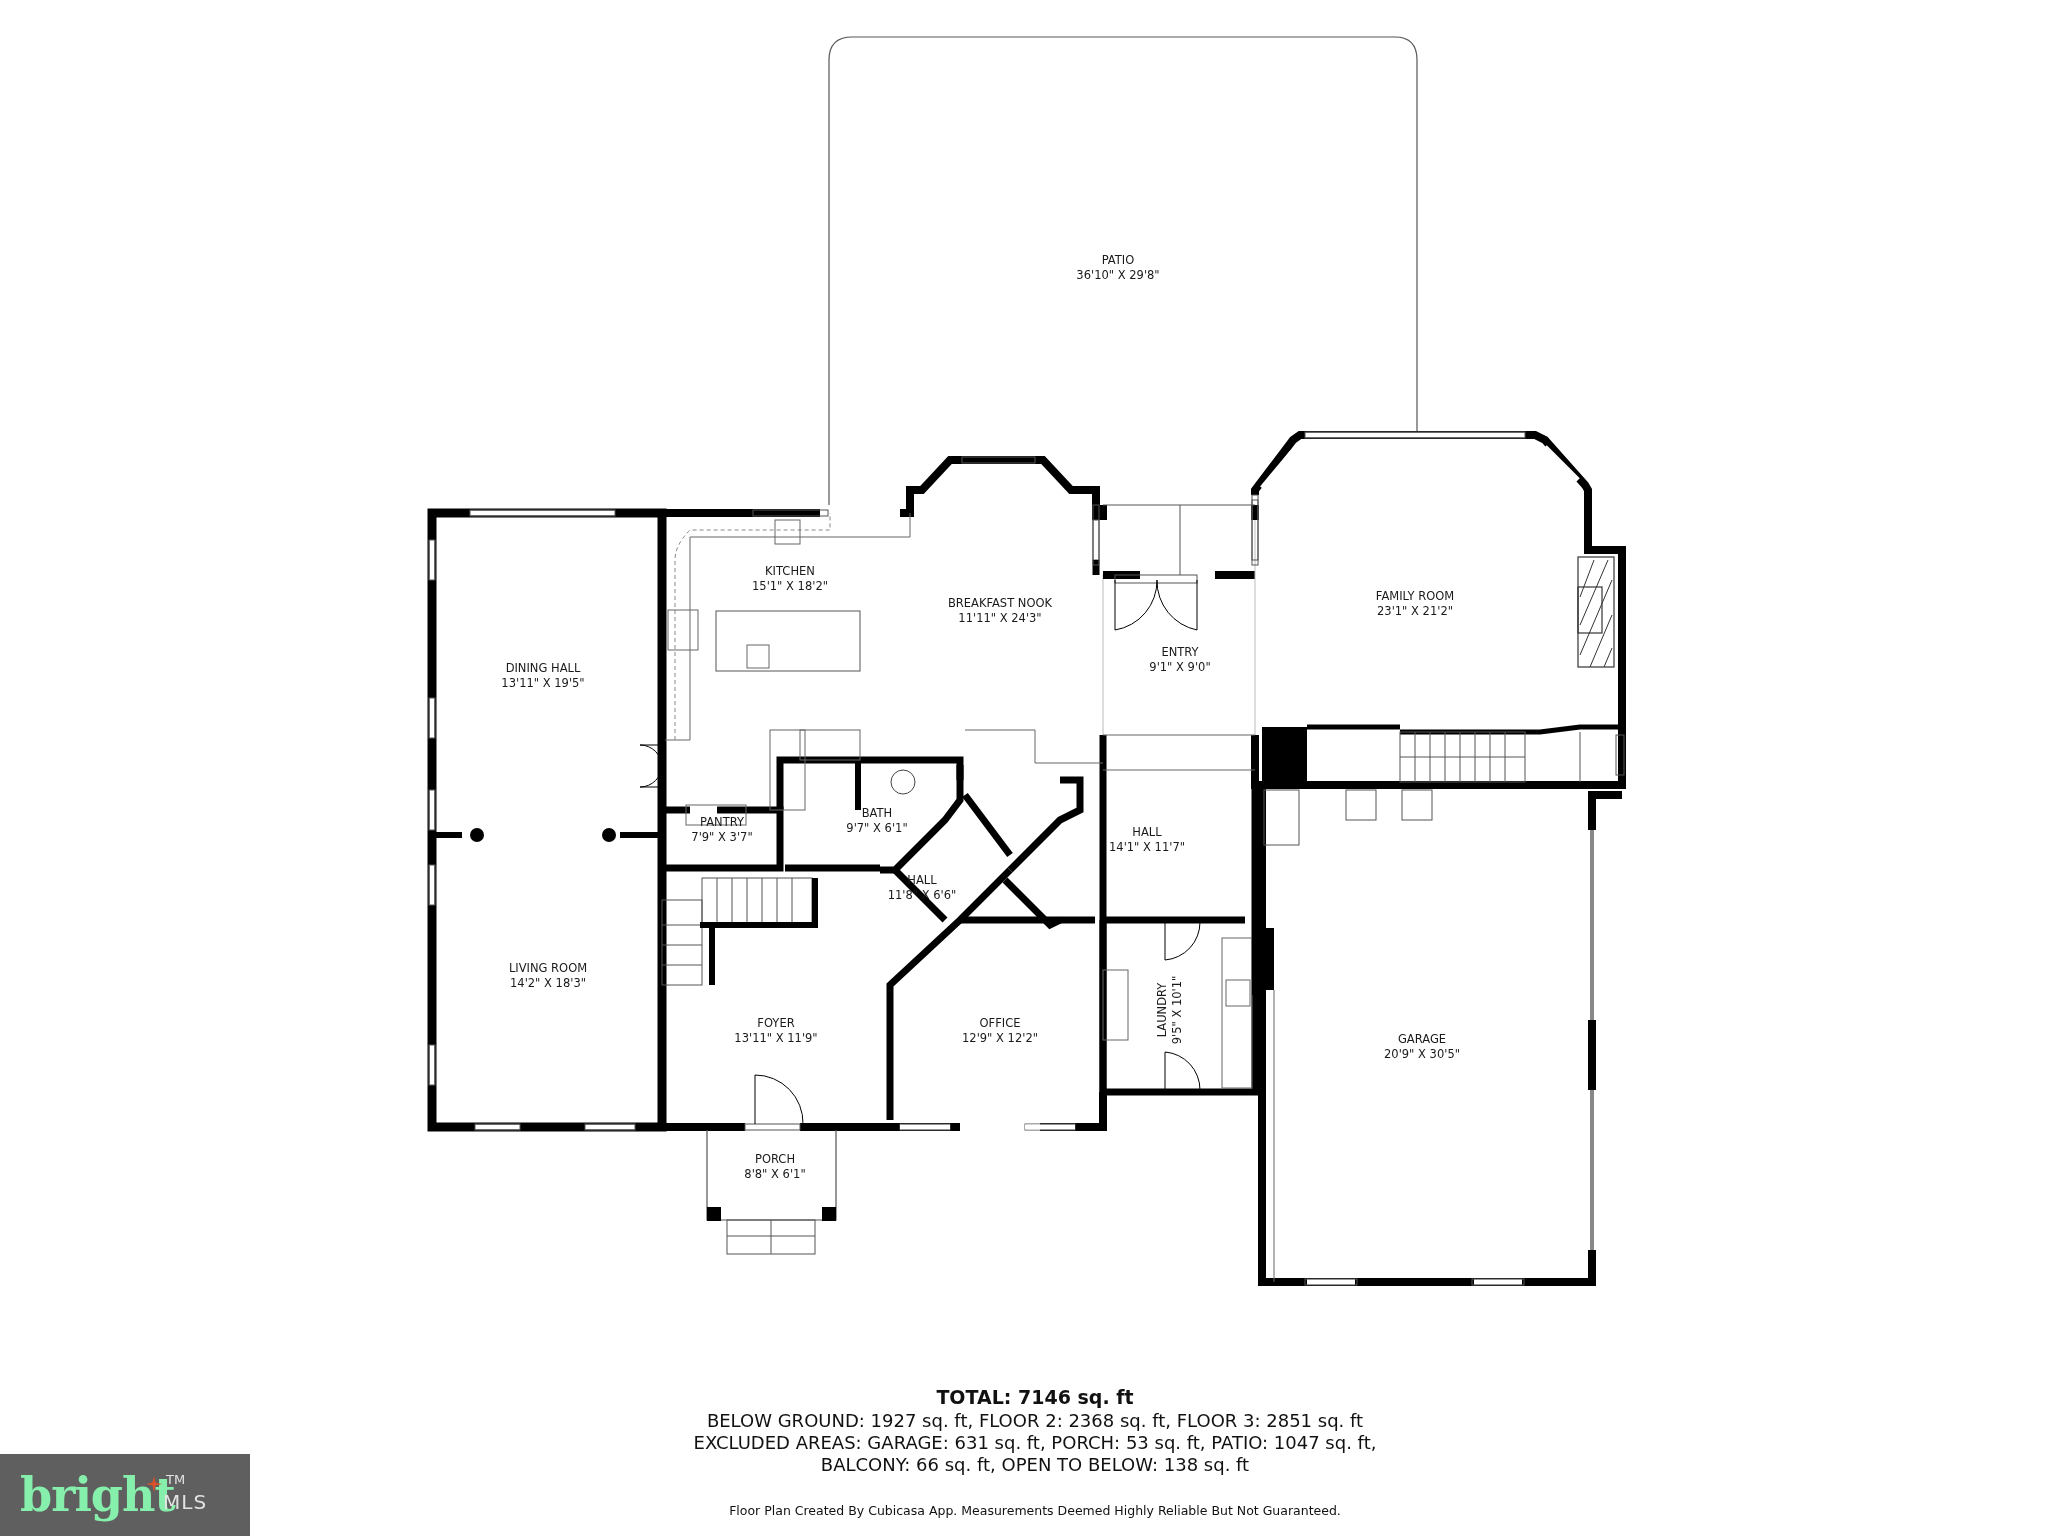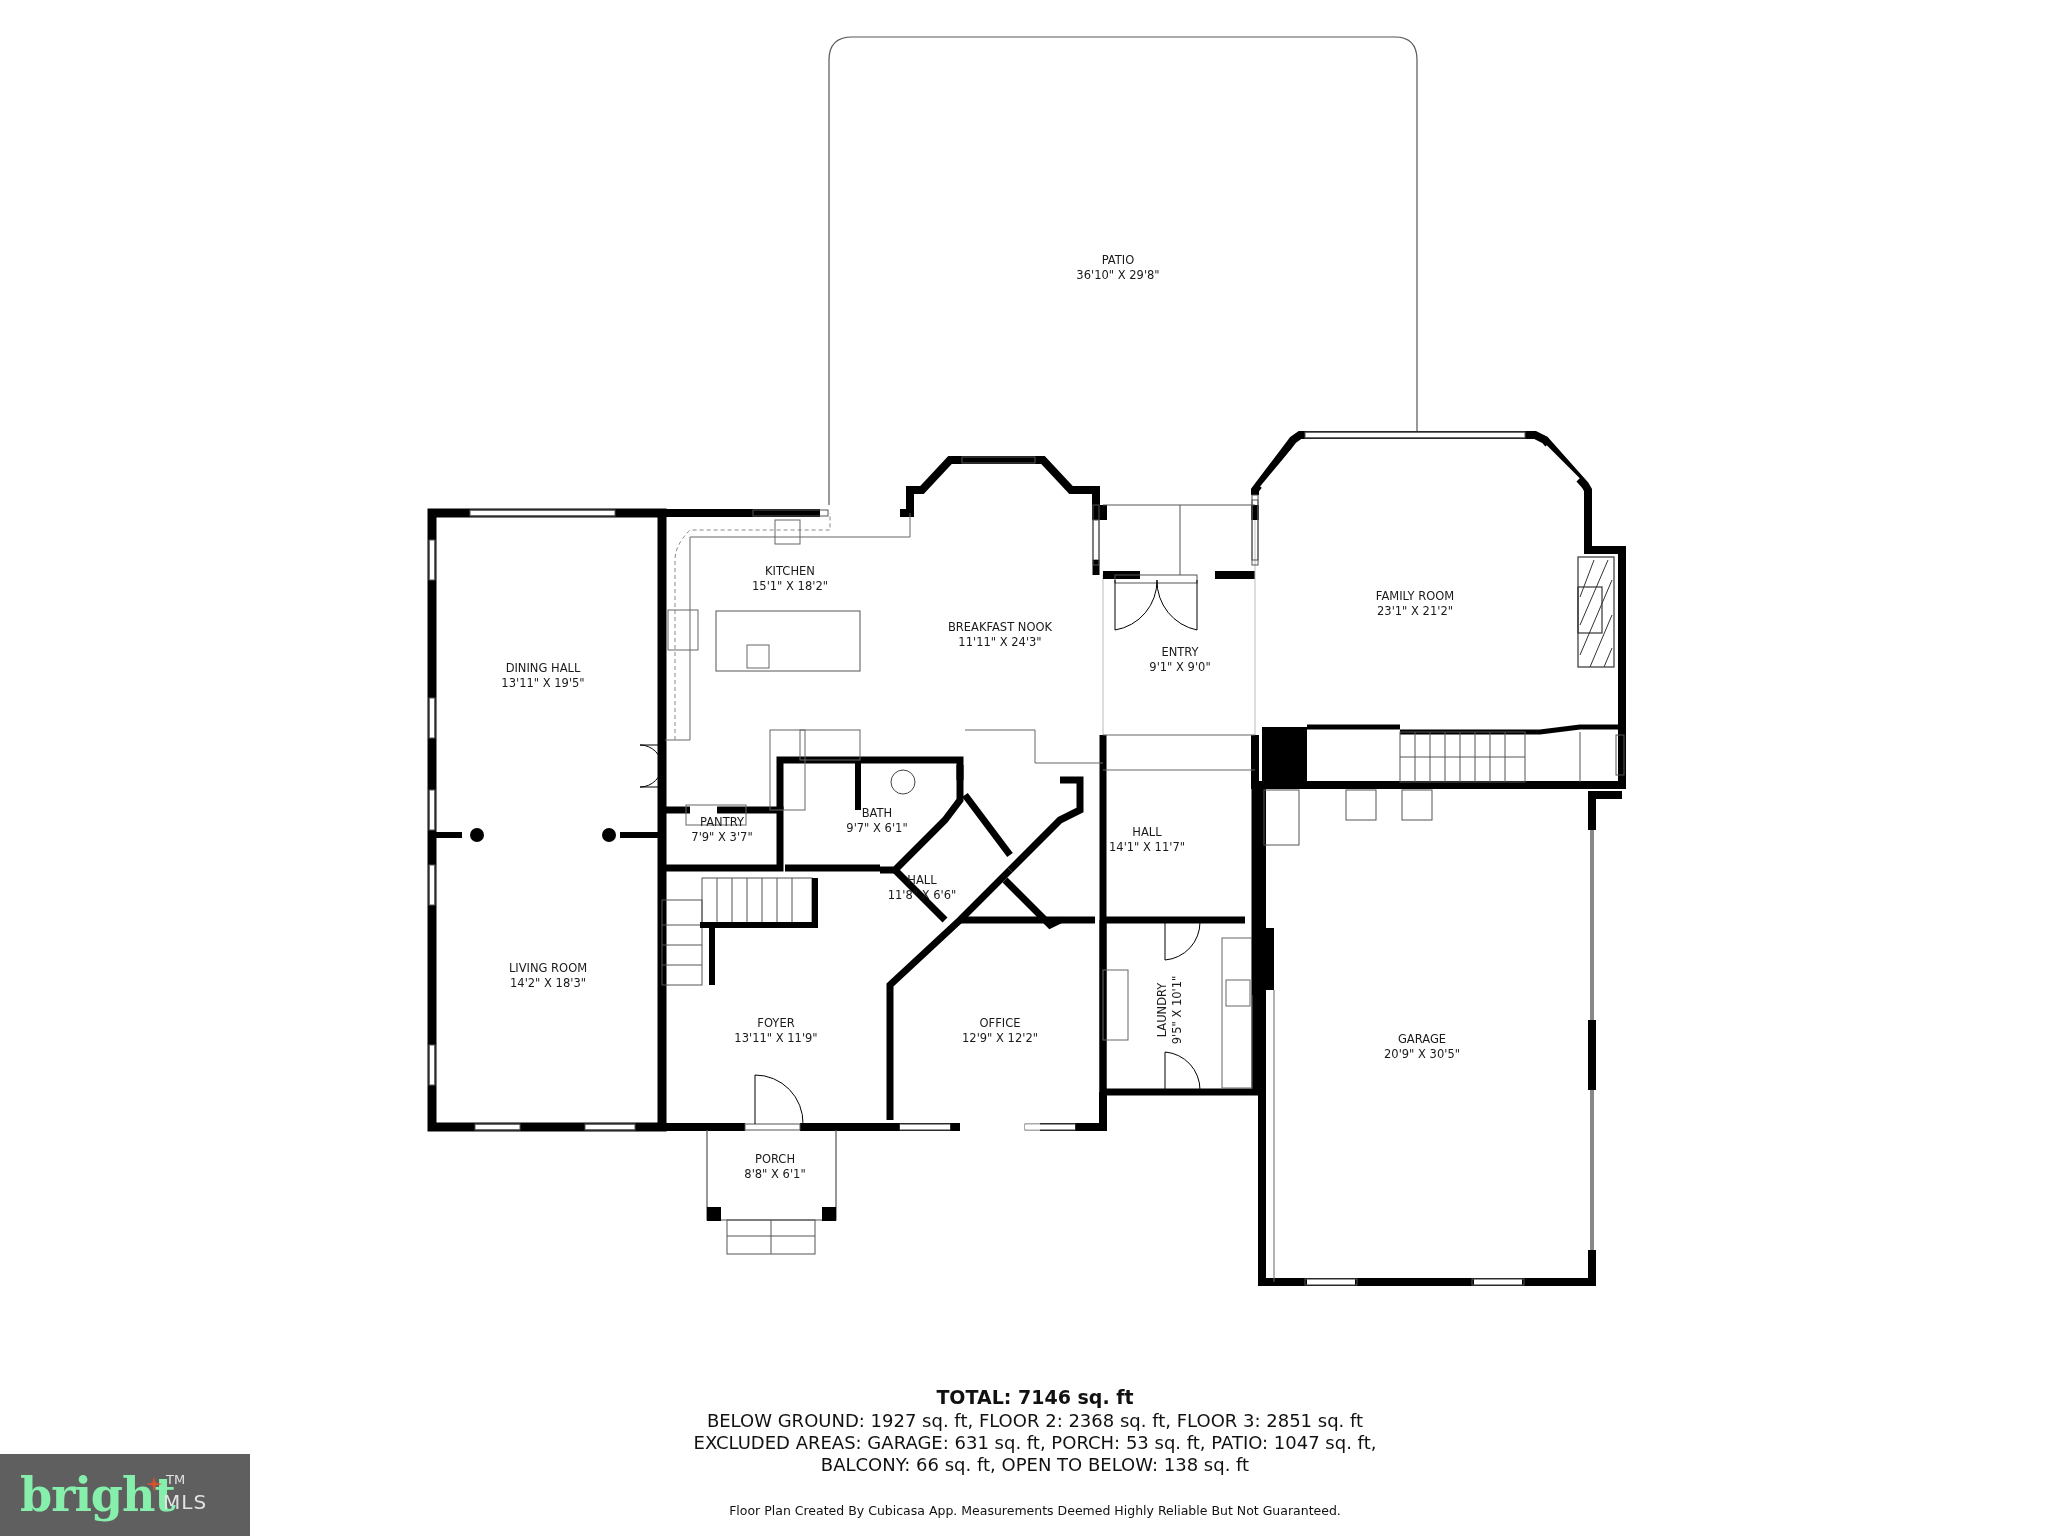--- a/index.html
+++ b/index.html
@@ -213,21 +213,21 @@
 </svg>
 
 <div class="room-label" style="left:1118px; top:253px;">
   <span>PATIO</span>
   <span class="dim">36'10" X 29'8"</span>
 </div>
 <div class="room-label" style="left:790px; top:564px;">
   <span>KITCHEN</span>
   <span class="dim">15'1" X 18'2"</span>
 </div>
-<div class="room-label" style="left:1000px; top:620px;">
+<div class="room-label" style="left:1000px; top:596px;">
   <span>BREAKFAST NOOK</span>
   <span class="dim">11'11" X 24'3"</span>
 </div>
 <div class="room-label" style="left:1180px; top:645px;">
   <span>ENTRY</span>
   <span class="dim">9'1" X 9'0"</span>
 </div>
 <div class="room-label" style="left:1415px; top:589px;">
   <span>FAMILY ROOM</span>
   <span class="dim">23'1" X 21'2"</span>

